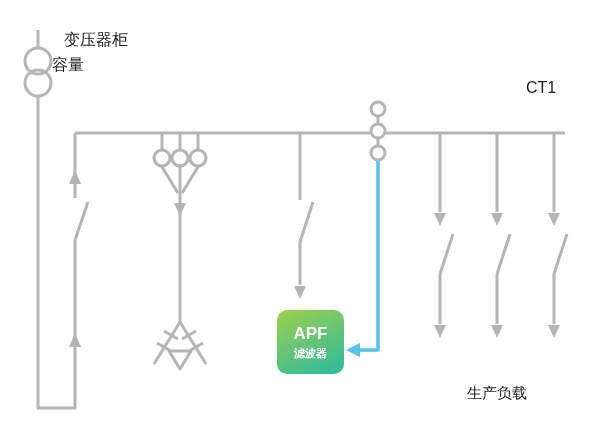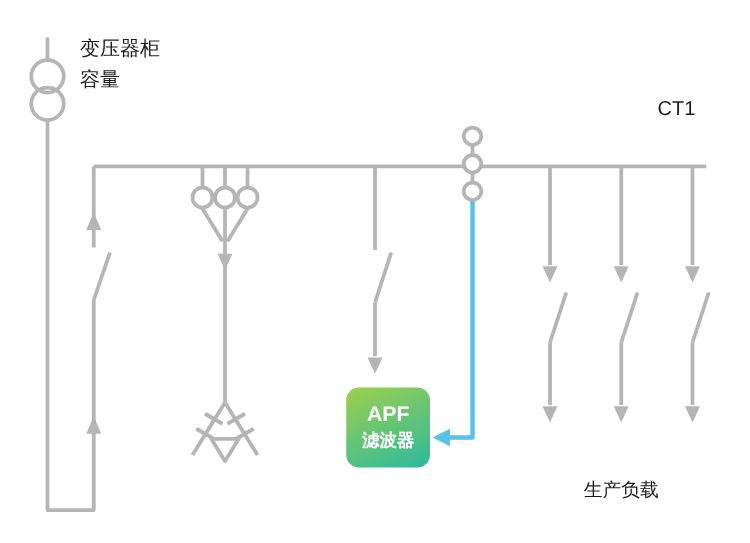--- a/index.html
+++ b/index.html
@@ -21,21 +21,21 @@
   .bf { fill:var(--accent-blue,#58c1e8); stroke:none; }
   .apf-box {
     position:absolute; left:277px; top:310px; width:67px; height:64px;
     border-radius:10px;
     background:linear-gradient(155deg, var(--apf-gradient-start,#9ed04d) 0%, var(--apf-gradient-end,#2cb9a0) 100%);
     color:#fff; font-weight:bold; text-align:center;
     display:flex; flex-direction:column; align-items:center; justify-content:center;
     gap:2px;
   }
   .apf-box .l1 { font-size:17px; }
-  .apf-box .l2 { font-size:14px;text-align:right; }
+  .apf-box .l2 { font-size:11px;text-align:right; }
 </style>
 </head>
 <body>
 
 <div class="canvas">
 
   <svg width="600" height="434" viewBox="0 0 600 434">
 
     <g>
       <line class="sg" x1="38" y1="30" x2="38" y2="48"></line>
@@ -115,21 +115,21 @@
         <line class="sg" x1="554" y1="133" x2="554" y2="212"></line>
         <polygon class="af" points="554,226 548,213 560,213"></polygon>
         <line class="sg" x1="554" y1="274" x2="567" y2="234"></line>
         <line class="sg" x1="554" y1="274" x2="554" y2="324"></line>
         <polygon class="af" points="554,338 548,325 560,325"></polygon>
       </g>
     </g>
   </svg>
 
   <div class="label" style="left:64px; top:30px;">变压器柜</div>
-  <div class="label" style="left:64px; top:55px;">容量</div>
+  <div class="label" style="left:52px; top:55px;">容量</div>
   <div class="label" style="left:526px; top:78px;">CT1</div>
   <div class="label small centered" style="left:497px; top:384px;">生产负载</div>
 
   <div class="apf-box">
     <span class="l1">APF</span>
     <span class="l2">滤波器</span>
   </div>
 
 </div>
 

